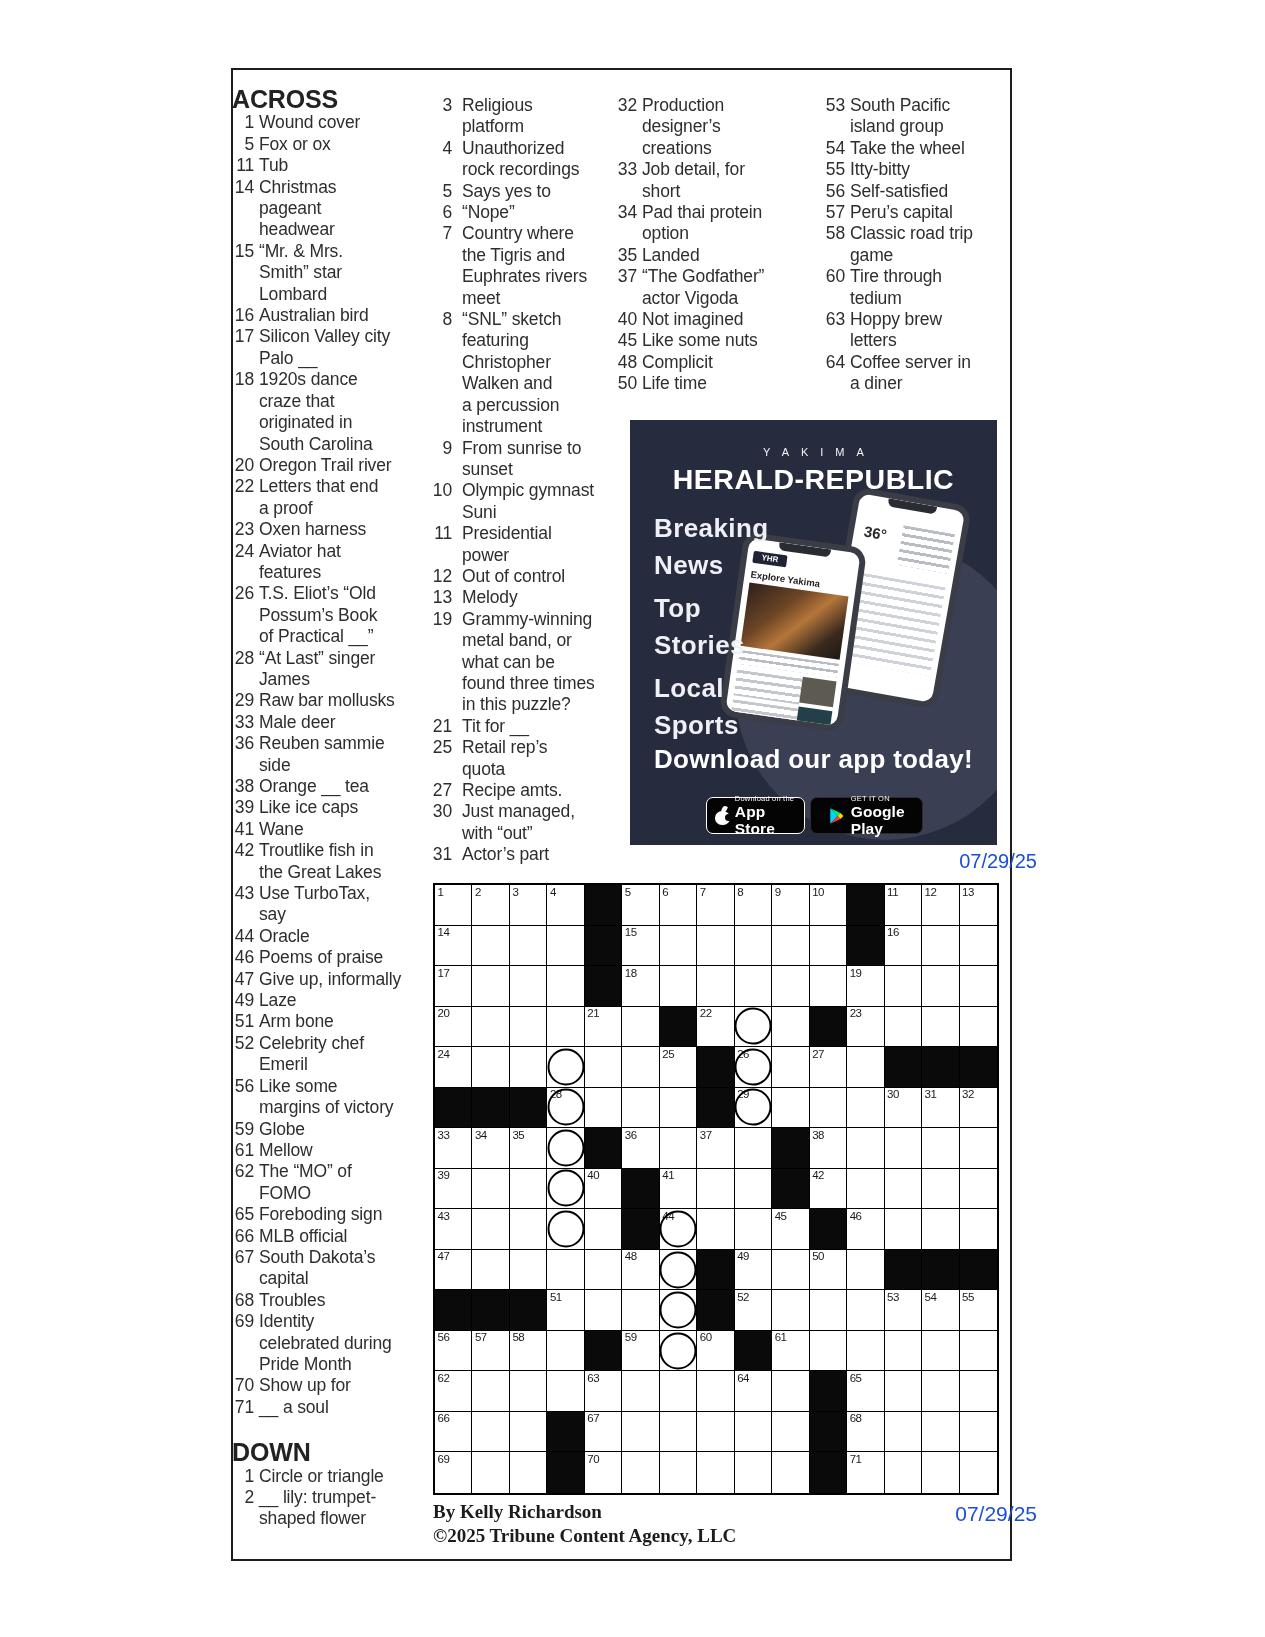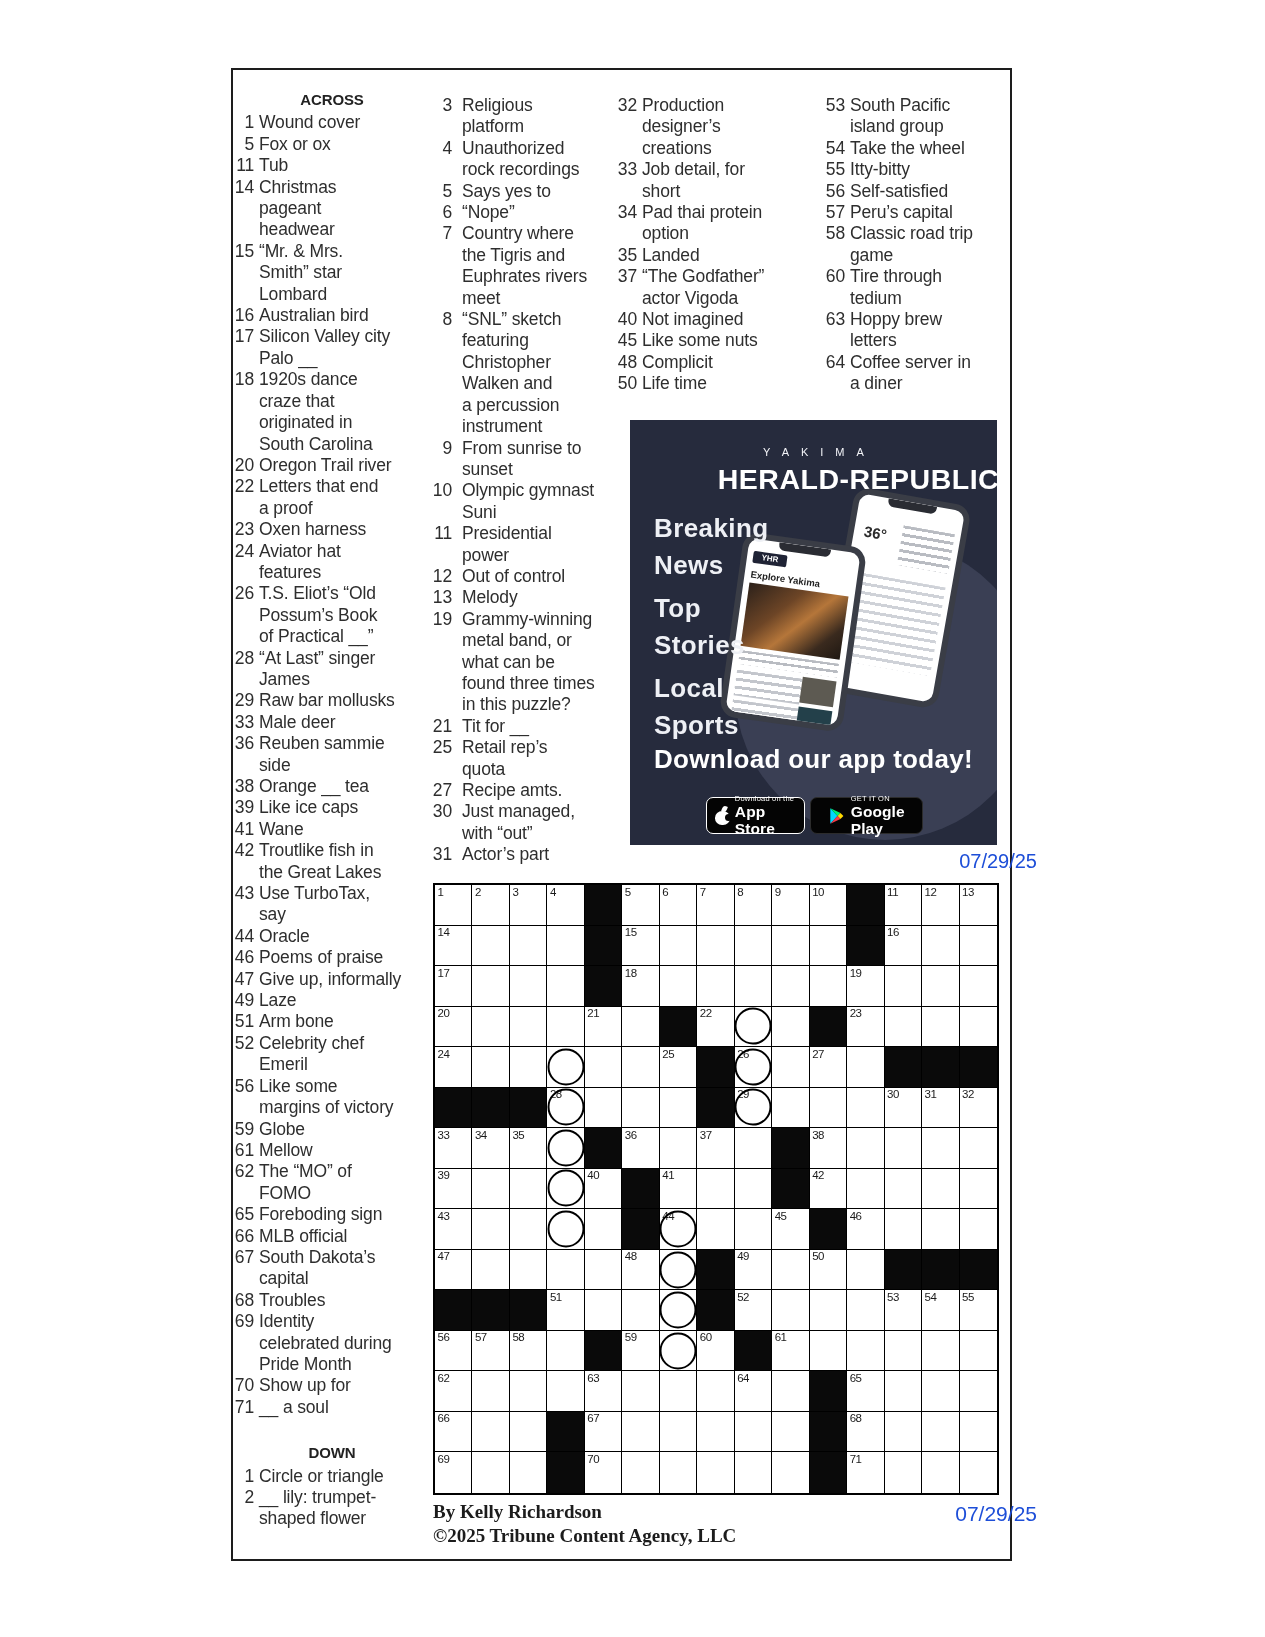--- a/index.html
+++ b/index.html
@@ -10,21 +10,21 @@
   .frame{
     position:absolute;left:231px;top:68px;width:781px;height:1493px;
     border:2.5px solid #1d1d1d;box-sizing:border-box;background:#fff;
   }
   
   .cluecol{position:absolute;font-size:17.5px;line-height:21.4px;letter-spacing:-0.15px;}
   #col1{left:232px;top:89px;width:186px;}
   #col2{left:424px;top:95px;width:190px;}
   #col3{left:608px;top:95px;width:186px;}
   #col4{left:816px;top:95px;width:196px;}
-  .sec-header{font-weight:bold;font-size:15px;text-align:center;width:200px;margin-bottom:2px;color:#222;}
+  .sec-header{font-weight:bold;font-size:25px;width:200px;margin-bottom:2px;color:#222;}
   #down-header{margin-top:24px;}
   .clue{position:relative;}
   .cnum{position:absolute;left:0;top:0;text-align:right;}
   #col1 .clue{padding-left:27px;} #col1 .cnum{width:22px;}
   #col2 .clue{padding-left:38px;} #col2 .cnum{width:28px;}
   #col3 .clue{padding-left:34px;} #col3 .cnum{width:29px;}
   #col4 .clue{padding-left:34px;} #col4 .cnum{width:29px;}
   .cline{white-space:nowrap;}
   
   .date{position:absolute;left:837px;width:200px;text-align:right;font-weight:normal;color:#1d4ed8;}
@@ -52,21 +52,21 @@
     transform:translate(-50%,-50%);border:2.6px solid #000;border-radius:50%;
   }
   
   #ad{
     position:absolute;left:630px;top:420px;width:367px;height:425px;
     background:#262b3d;overflow:hidden;color:#fff;
   }
   #ad-kicker{position:absolute;top:26px;left:0;width:100%;text-align:center;
     font-size:11px;letter-spacing:12px;padding-left:12px;box-sizing:border-box;color:#f3f4f8;}
   #ad-title{position:absolute;top:43px;left:0;width:100%;text-align:center;
-    font-size:28.5px;font-weight:bold;letter-spacing:0.5px;color:#fff;padding-left:45px;}
+    font-size:28.5px;font-weight:bold;letter-spacing:0.5px;color:#fff;}
   #ad-features{position:absolute;left:24px;top:90px;z-index:4;}
   .feature{font-size:26px;font-weight:bold;line-height:37px;letter-spacing:0.4px;color:#eef0f5;margin-bottom:6px;}
   #ad-glow{position:absolute;left:105px;top:120px;width:300px;height:300px;border-radius:50%;
     background:#3a3f54;z-index:1;}
   .phone{position:absolute;box-sizing:border-box;background:#fff;border:6px solid #3a3d46;
     border-radius:16px;overflow:hidden;}
   .phone::before{content:'';position:absolute;left:50%;top:0;transform:translateX(-50%);
     width:46%;height:8px;background:#2a2c33;border-radius:0 0 6px 6px;z-index:5;}
   #phone-back{left:207px;top:75px;width:118px;height:206px;transform:rotate(10deg);z-index:2;}
   #phone-front{left:101px;top:119px;width:124px;height:186px;transform:rotate(8deg);z-index:3;}

